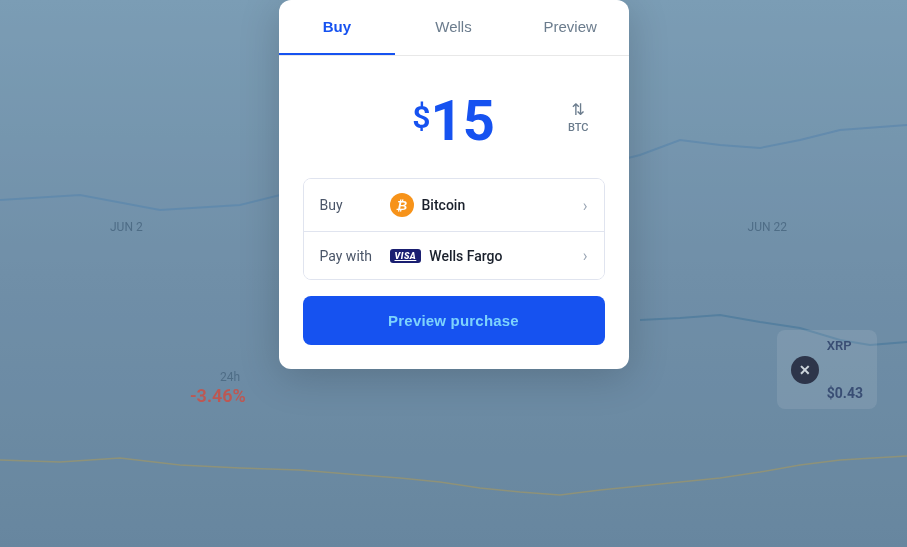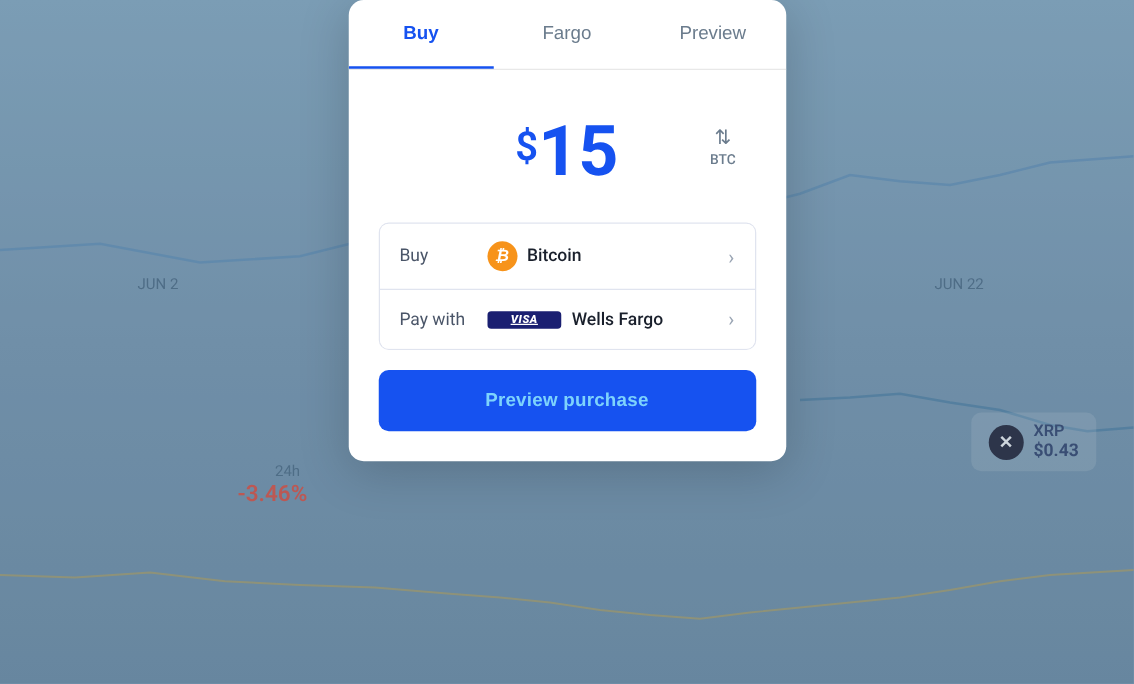--- a/index.html
+++ b/index.html
@@ -80,20 +80,21 @@
     .xrp-name {
       font-size: 13px;
       font-weight: 600;
       color: #2c3e6b;
     }
 
     .xrp-price {
       font-size: 14px;
       font-weight: 700;
       color: #2c3e6b;
+      margin-top: 32px;
     }
 
     
     .overlay {
       position: absolute;
       inset: 0;
       display: flex;
       align-items: flex-start;
       justify-content: center;
       background: rgba(90, 115, 140, 0.3);
@@ -233,21 +234,21 @@
       font-weight: bold;
       font-style: italic;
     }
 
     .visa-badge {
       background: #1a1f71;
       color: white;
       font-size: 9px;
       font-weight: 900;
       font-style: italic;
-      padding: 2px 19px;
+      padding: 2px 5px;
       border-radius: 3px;
       letter-spacing: 0.5px;
       text-decoration: underline;
     }
 
     .chevron-right {
       color: #9aa5b4;
       font-size: 16px;
       margin-left: auto;
     }
@@ -317,21 +318,21 @@
       <span class="xrp-price">$0.43</span>
     </div>
   </div>
 </div>
 
 <div class="overlay">
   <div class="modal">
 
     <div class="tabs">
       <button class="tab active">Buy</button>
-      <button class="tab">Fargo</button>
+      <button class="tab">Wells</button>
       <button class="tab">Preview</button>
     </div>
 
     <div class="amount-area">
       <div class="amount-display">
         <span class="amount-dollar">$</span>
         <span>15</span>
       </div>
       <div class="currency-toggle">
         <span class="currency-toggle-icon">⇅</span>

